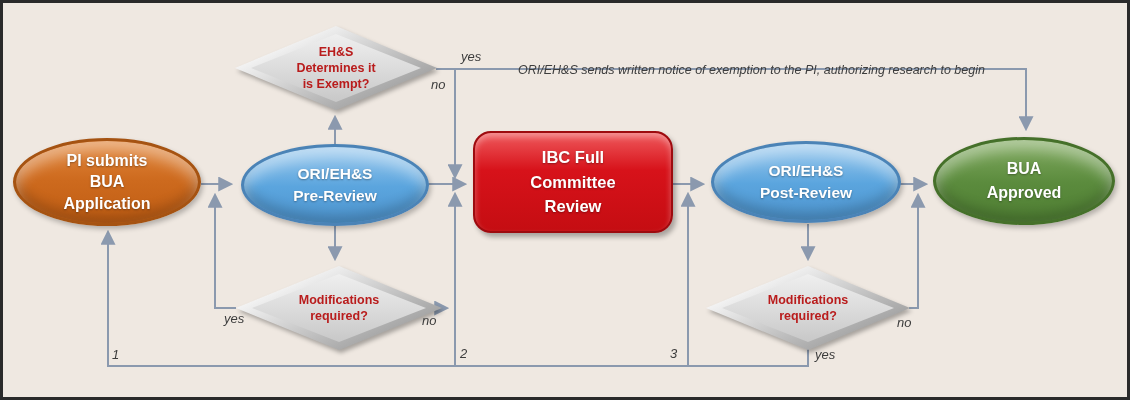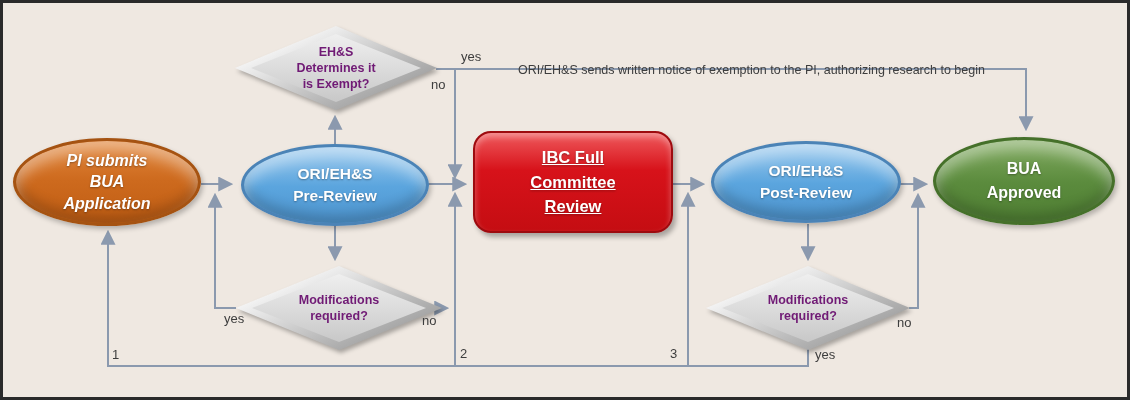--- a/index.html
+++ b/index.html
@@ -14,51 +14,51 @@
   .node{position:absolute;display:flex;align-items:center;justify-content:center;
     text-align:center;font-weight:bold;white-space:pre-line;}
 
   .ellipse{border-radius:50%;color:#fff;
     text-shadow:0 1px 2px rgba(0,0,0,.35);
     box-shadow:2px 3px 5px rgba(0,0,0,.25),
       inset 0 10px 14px rgba(255,255,255,.4),
       inset 0 -8px 12px rgba(0,0,0,.18);}
   .ellipse.orange{left:10px;top:135px;width:188px;height:88px;font-size:16px;line-height:1.35;
     background:linear-gradient(to bottom,#e2873c 0%,#cd6a1e 48%,#c05d13 100%);
-    border:3px solid #a55312;font-style:italic;}
+    border:3px solid #a55312;}
   .ellipse.blue-pre{left:238px;top:141px;width:188px;height:82px;font-size:15.5px;line-height:1.45;
     background:linear-gradient(to bottom,#9ccaee 0%,#5ba5de 52%,#4e95cf 100%);
     border:3px solid #4b83b6;}
   .ellipse.blue-post{left:708px;top:138px;width:190px;height:82px;font-size:15.5px;line-height:1.45;
     background:linear-gradient(to bottom,#9ccaee 0%,#5ba5de 52%,#4e95cf 100%);
     border:3px solid #4b83b6;}
   .ellipse.green{left:930px;top:134px;width:182px;height:88px;font-size:16px;line-height:1.5;
     background:linear-gradient(to bottom,#82ab61 0%,#5b8b3d 52%,#4f7f33 100%);
     border:3px solid #45702a;}
 
   .redbox{left:470px;top:128px;width:200px;height:102px;border-radius:18px;
     font-size:16.5px;line-height:1.5;color:#fff;text-shadow:0 1px 2px rgba(0,0,0,.35);
     background:linear-gradient(to bottom,#ef5a5d 0%,#d7121a 38%,#c50d12 100%);
     border:2px solid #9d0b0f;
-    box-shadow:3px 4px 5px rgba(0,0,0,.3),inset 0 4px 6px rgba(255,255,255,.35);text-decoration:underline;}
+    box-shadow:3px 4px 5px rgba(0,0,0,.3),inset 0 4px 6px rgba(255,255,255,.35);}
 
   .diamond{position:absolute;filter:drop-shadow(2px 3px 2px rgba(0,0,0,.3));}
   .diamond .outer{position:absolute;inset:0;
     clip-path:polygon(50% 0,100% 50%,50% 100%,0 50%);
     background:linear-gradient(155deg,#ffffff 15%,#bdbdbd 60%,#8d8d8d 95%);}
   .diamond .inner{position:absolute;inset:8px 16px;
     clip-path:polygon(50% 0,100% 50%,50% 100%,0 50%);
     background:linear-gradient(to bottom,#efefef 0%,#dadada 55%,#c8c8c8 100%);}
   .diamond .txt{position:absolute;inset:0;display:flex;align-items:center;justify-content:center;
-    text-align:center;font-weight:bold;font-size:12.5px;line-height:1.3;color:#701a75;white-space:pre-line;}
+    text-align:center;font-weight:bold;font-size:12.5px;line-height:1.3;color:#b91c1c;white-space:pre-line;}
   .diamond.top{left:232px;top:23px;width:202px;height:84px;}
   .diamond.mods-pre{left:233px;top:263px;width:206px;height:84px;}
   .diamond.mods-post{left:703px;top:263px;width:204px;height:84px;}
 
-  .lbl{position:absolute;font-size:13px;color:#3d3d3d;white-space:nowrap;}
+  .lbl{position:absolute;font-size:13px;color:#3d3d3d;white-space:nowrap;font-style:italic;}
   .lbl.note{font-size:12.5px;}
   #lbl-exempt-yes{left:458px;top:46px;}
   #lbl-exempt-no{left:428px;top:74px;}
   #lbl-exemption-note{left:515px;top:60px;color:#3d3d3d;}
   #lbl-pre-mods-yes{left:221px;top:308px;}
   #lbl-pre-mods-no{left:419px;top:310px;}
   #lbl-post-mods-no{left:894px;top:312px;}
   #lbl-post-mods-yes{left:812px;top:344px;}
   #lbl-step-1{left:109px;top:344px;}
   #lbl-step-2{left:457px;top:343px;}

